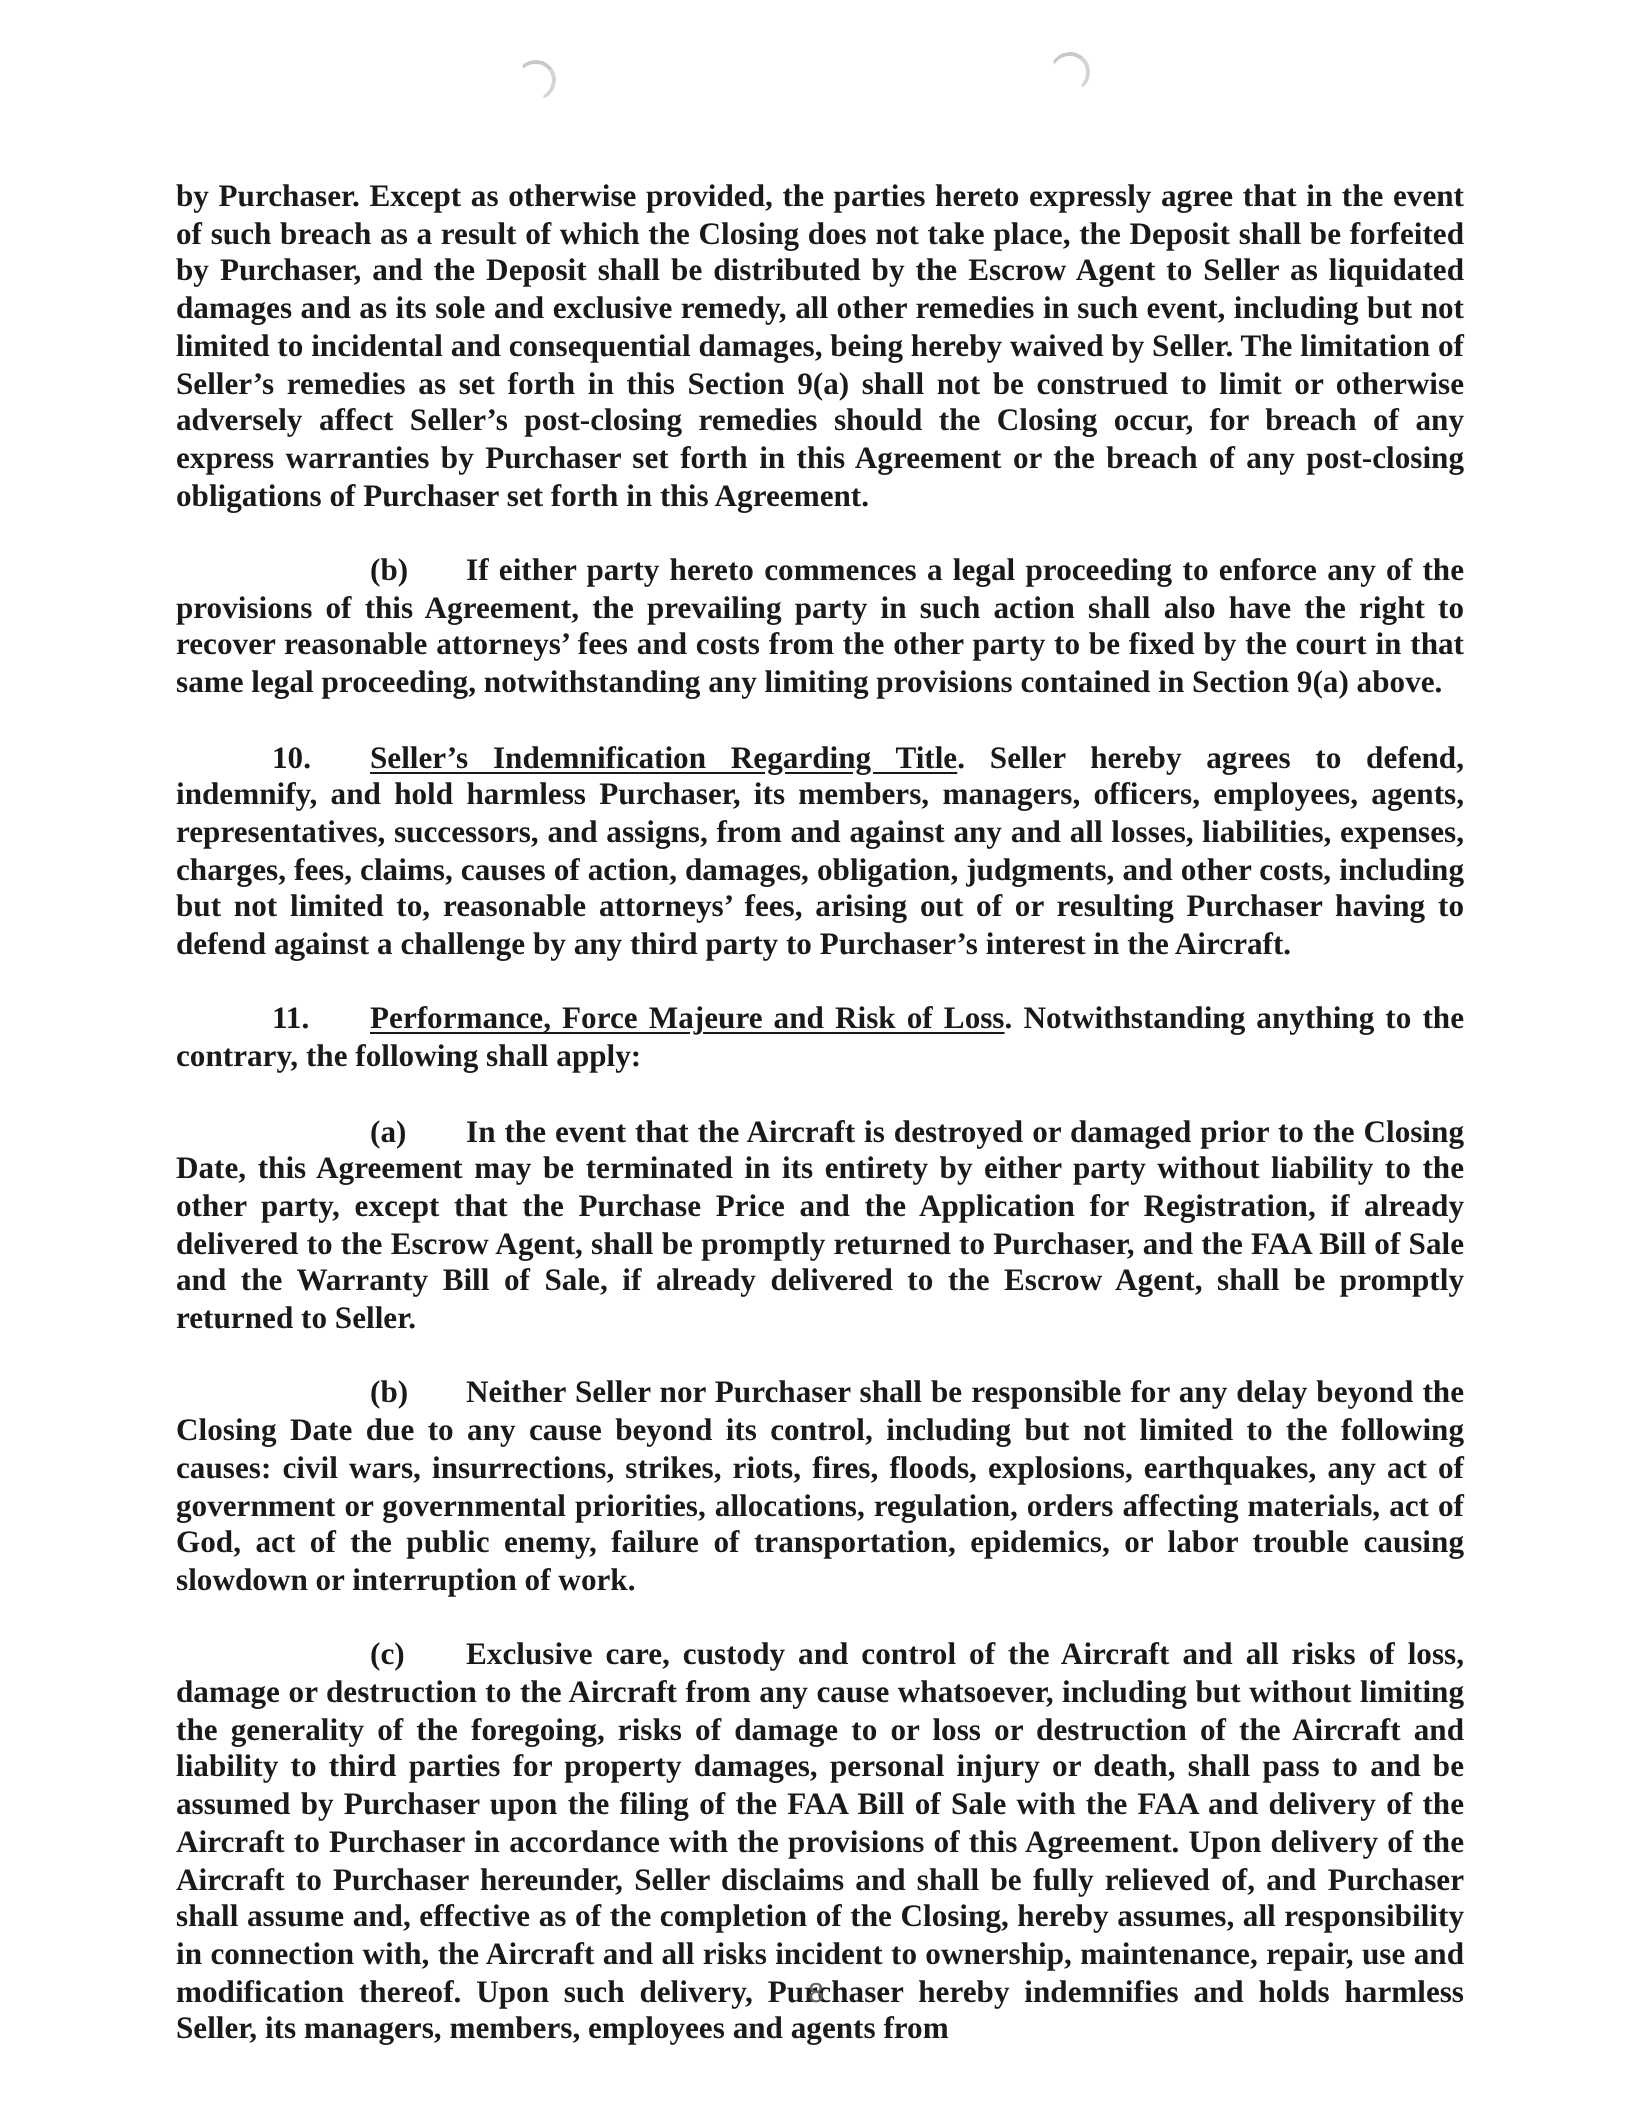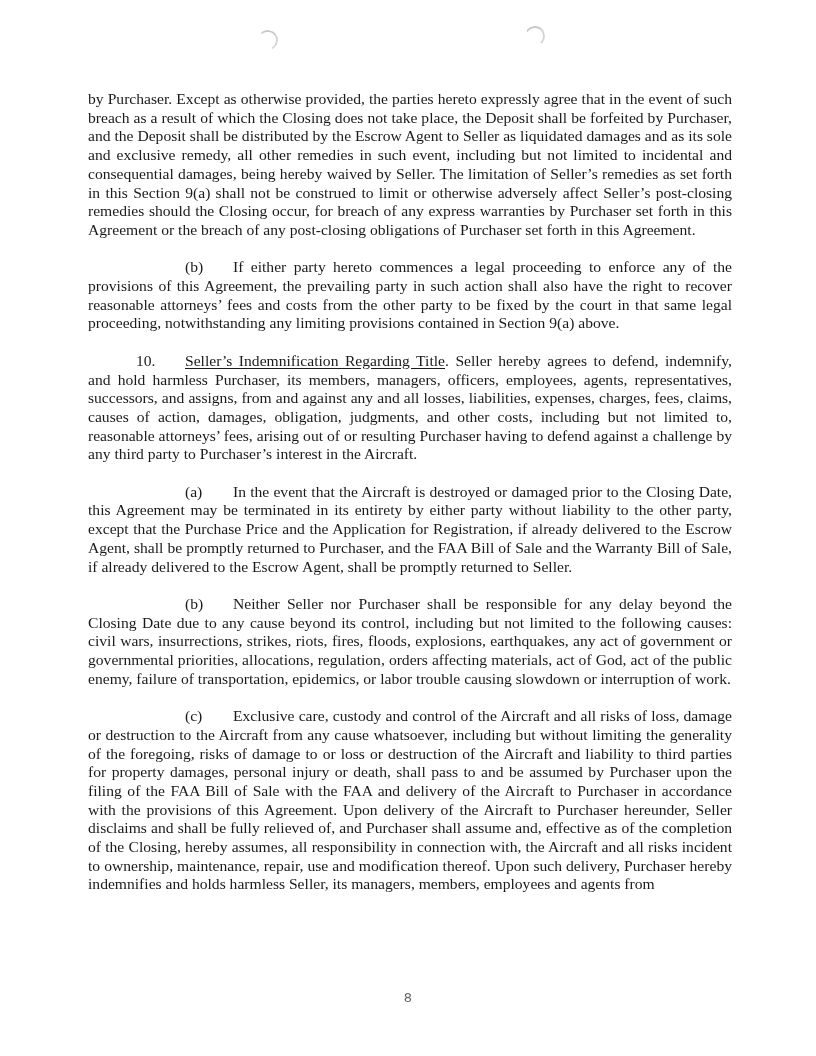--- a/index.html
+++ b/index.html
@@ -34,20 +34,21 @@
       left: 88px;
       top: 90px;
       width: 644px;
       font-size: 15.6px;
       line-height: 18.7px;
     }
     .para {
       margin: 0 0 18.7px 0;
       text-align: justify;
       text-align-last: left;
+      font-weight: bold;
     }
     .para.continued { text-indent: 0; }
     .para.sub { text-indent: 97px; }
     .para.sec { text-indent: 48px; }
     .marker {
       display: inline-block;
       text-indent: 0;
     }
     .para.sub .marker { width: 48px; }
     .para.sec .marker { width: 49px; }
@@ -79,20 +80,23 @@
   </p>
 
   <p class="para sub">
     <span class="marker">(b)</span><span>If either party hereto commences a legal proceeding to enforce any of the provisions of this Agreement, the prevailing party in such action shall also have the right to recover reasonable attorneys’ fees and costs from the other party to be fixed by the court in that same legal proceeding, notwithstanding any limiting provisions contained in Section 9(a) above.</span>
   </p>
 
   <p class="para sec">
     <span class="marker">10.</span><span class="heading">Seller’s Indemnification Regarding Title</span><span>.  Seller hereby agrees to defend, indemnify, and hold harmless Purchaser, its members, managers, officers, employees, agents, representatives, successors, and assigns, from and against any and all losses, liabilities, expenses, charges, fees, claims, causes of action, damages, obligation, judgments, and other costs, including but not limited to, reasonable attorneys’ fees, arising out of or resulting Purchaser having to defend against a challenge by any third party to Purchaser’s interest in the Aircraft.</span>
   </p>
 
+  <p class="para sec">
+    <span class="marker">11.</span><span class="heading">Performance, Force Majeure and Risk of Loss</span><span>.  Notwithstanding anything to the contrary, the following shall apply:</span>
+  </p>
 
   <p class="para sub">
     <span class="marker">(a)</span><span>In the event that the Aircraft is destroyed or damaged prior to the Closing Date, this Agreement may be terminated in its entirety by either party without liability to the other party, except that the Purchase Price and the Application for Registration, if already delivered to the Escrow Agent, shall be promptly returned to Purchaser, and the FAA Bill of Sale and the Warranty Bill of Sale, if already delivered to the Escrow Agent, shall be promptly returned to Seller.</span>
   </p>
 
   <p class="para sub">
     <span class="marker">(b)</span><span>Neither Seller nor Purchaser shall be responsible for any delay beyond the Closing Date due to any cause beyond its control, including but not limited to the following causes: civil wars, insurrections, strikes, riots, fires, floods, explosions, earthquakes, any act of government or governmental priorities, allocations, regulation, orders affecting materials, act of God, act of the public enemy, failure of transportation, epidemics, or labor trouble causing slowdown or interruption of work.</span>
   </p>
 
   <p class="para sub">

